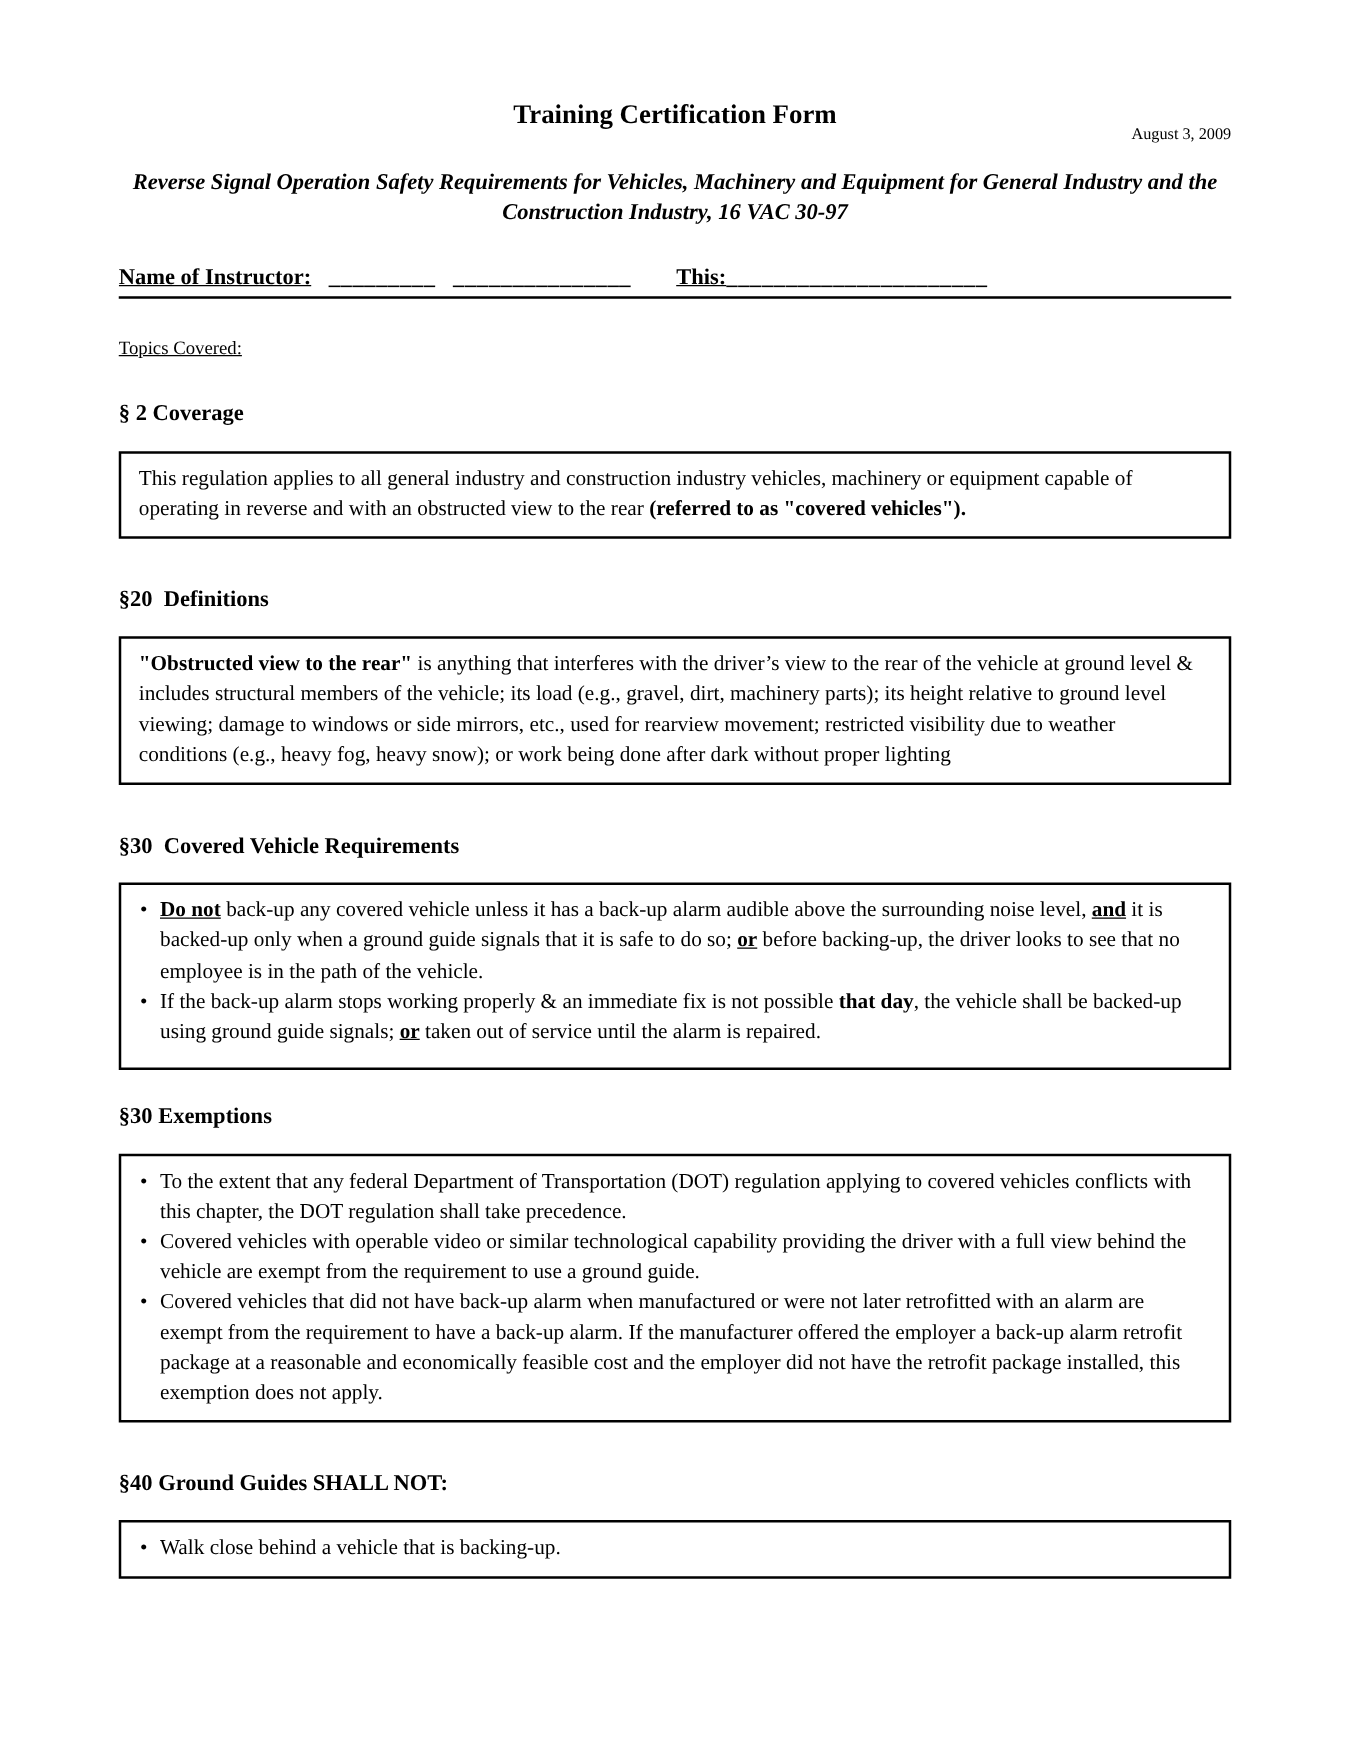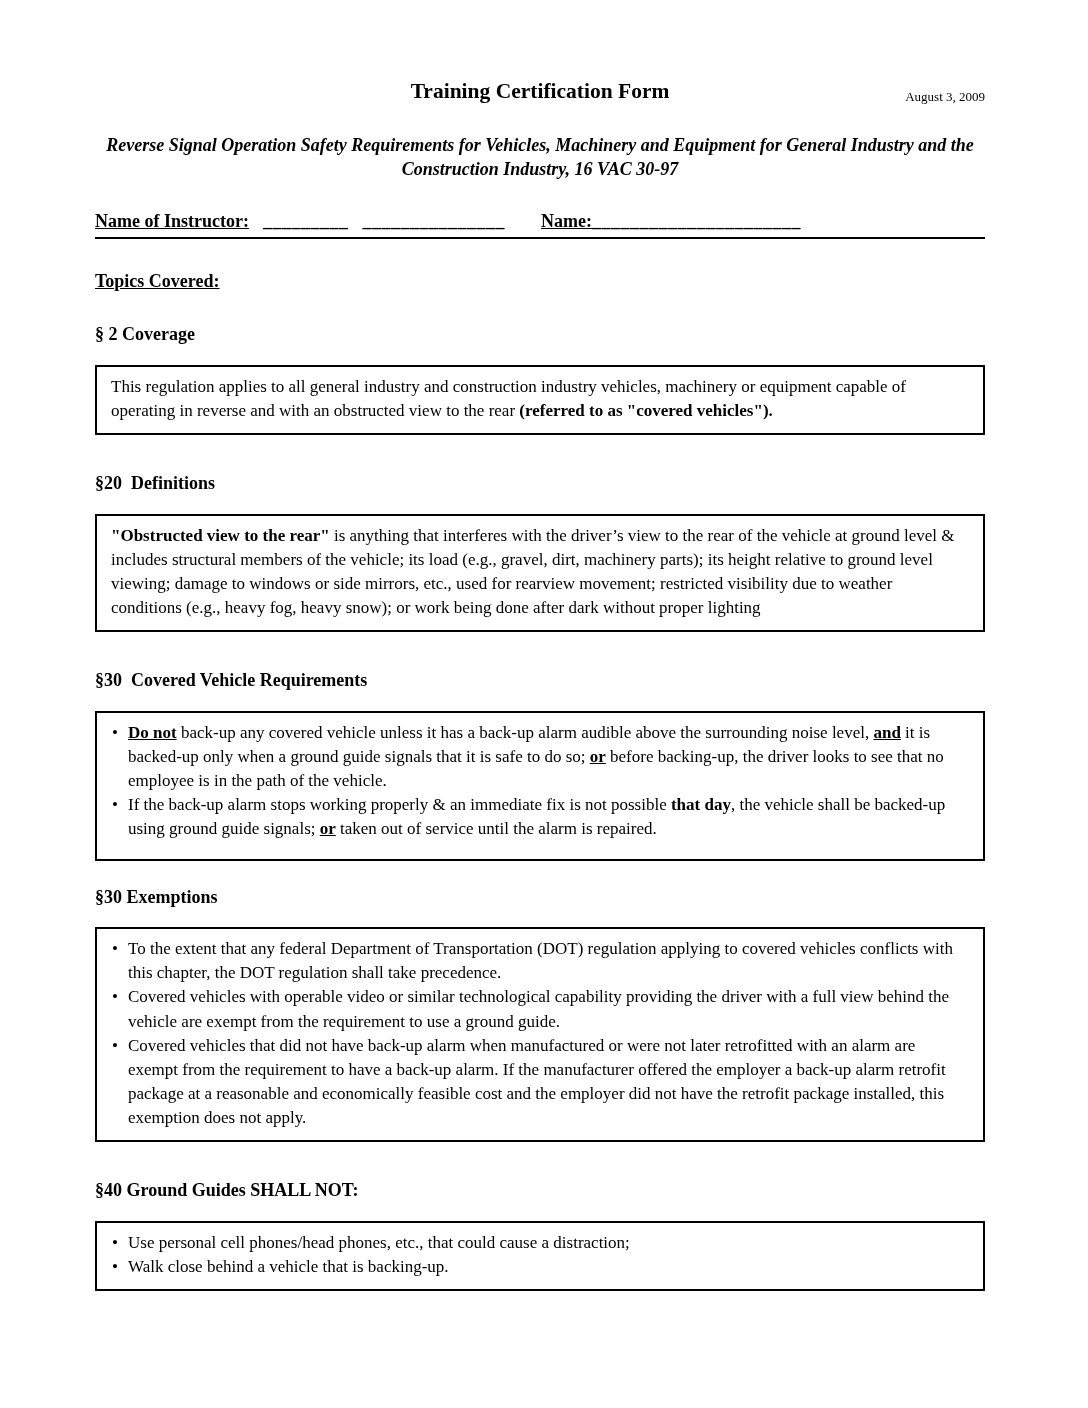--- a/index.html
+++ b/index.html
@@ -19,21 +19,21 @@
 
   .doc-header { position: relative; text-align: center; margin-bottom: 26px; }
   .doc-title {
     display: inline-block;
     font-size: 21.5px;
     font-weight: bold;
   }
   .doc-date {
     position: absolute;
     right: 0;
-    top: 12px;
+    top: 22px;
     font-size: 13px;
     font-weight: normal;
   }
 
   .doc-subtitle {
     text-align: center;
     font-size: 18px;
     font-weight: bold;
     font-style: italic;
     line-height: 1.35;
@@ -51,22 +51,22 @@
     white-space: nowrap;
     overflow: hidden;
   }
   .instructor-row .label { text-decoration: underline; }
   .blank { font-weight: bold; letter-spacing: 0.5px; }
   .blank-gap { display: inline-block; width: 14px; }
   .date-label-wrap { margin-left: 36px; }
   .fill-rest { flex: 1; overflow: hidden; }
 
   .topics-heading {
-    font-size: 18px;
-    font-weight: bold;
+    font-size: 15px;
+    font-weight: normal;
     text-decoration: underline;
     margin-bottom: 28px;
     white-space: pre-wrap;
   }
 
   .section-heading {
     font-size: 18px;
     font-weight: bold;
     margin: 36px 0 17px 0;
     white-space: pre-wrap;
@@ -106,21 +106,21 @@
 </header>
 
 <div class="doc-subtitle">Reverse Signal Operation Safety Requirements for Vehicles, Machinery and Equipment for General Industry and the Construction Industry, 16 VAC 30-97</div>
 
 <div class="instructor-row">
   <span class="label">Name of Instructor:</span>
   <span class="blank-gap"></span>
   <span class="blank">_________</span>
   <span class="blank-gap"></span>
   <span class="blank">_______________</span>
-  <span class="label date-label-wrap">Name:</span>
+  <span class="label date-label-wrap">This:</span>
   <span class="blank fill-rest">______________________</span>
 </div>
 
 <div class="topics-heading">Topics Covered:</div>
 
 <h2 class="section-heading first">§ 2 Coverage</h2>
 <div class="text-box">
   <p><span>This regulation applies to all general industry and construction industry vehicles, machinery or equipment capable of operating in reverse and with an obstructed view to the rear </span><span class="b">(referred to as "covered vehicles").</span></p>
 </div>
 
@@ -142,16 +142,15 @@
   <ul class="bullet-list">
     <li><span>To the extent that any federal Department of Transportation (DOT) regulation applying to covered vehicles conflicts with this chapter, the DOT regulation shall take precedence.</span></li>
     <li><span>Covered vehicles with operable video or similar technological capability providing the driver with a full view behind the vehicle are exempt from the requirement to use a ground guide.</span></li>
     <li><span>Covered vehicles that did not have back-up alarm when manufactured or were not later retrofitted with an alarm are exempt from the requirement to have a back-up alarm.  If the manufacturer offered the employer a back-up alarm retrofit package at a reasonable and economically feasible cost and the employer did not have the retrofit package installed, this exemption does not apply.</span></li>
   </ul>
 </div>
 
 <h2 class="section-heading">§40 Ground Guides SHALL NOT:</h2>
 <div class="text-box">
   <ul class="bullet-list">
-    <li><span>Use personal cell phones/head phones, etc., that could cause a distraction;</span></li>
     <li><span>Walk close behind a vehicle that is backing-up.</span></li>
   </ul>
 </div>
 
 </body></html>

